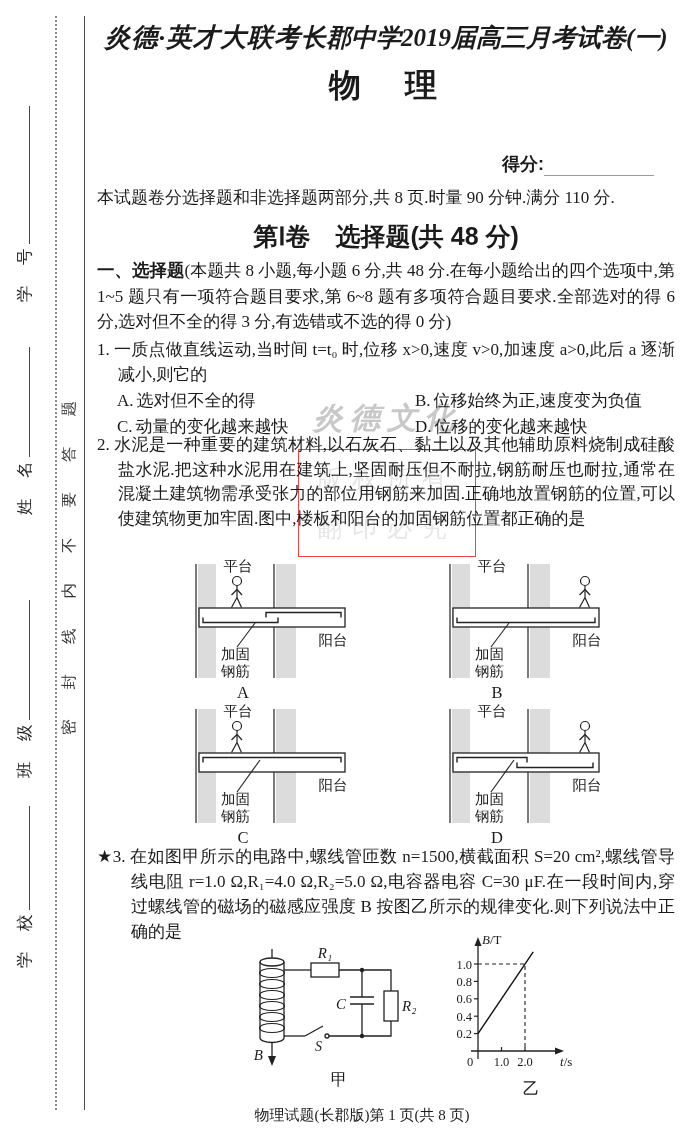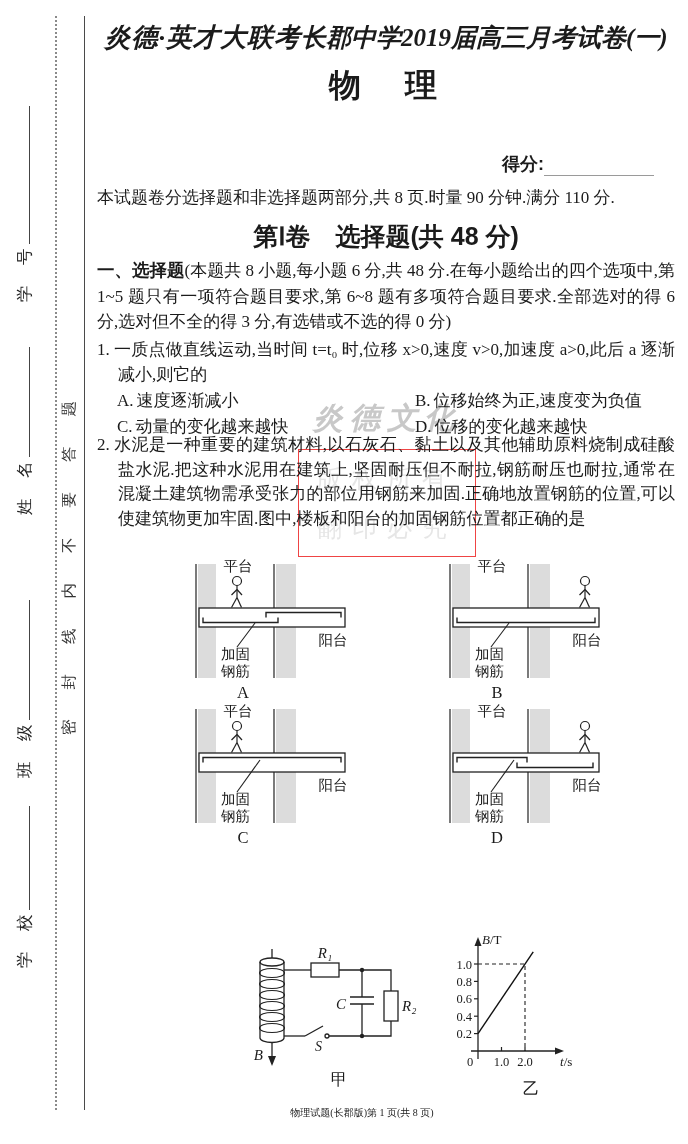--- a/index.html
+++ b/index.html
@@ -48,21 +48,21 @@
   .options { margin:1px 0 0 20px; display:grid; grid-template-columns:298px auto; line-height:25.5px; }
   .opt .okey { margin-right:3px; }
   
   .figures { position:absolute; left:181px; top:556px; display:grid;
              grid-template-columns:245px 245px; grid-column-gap:9px; grid-row-gap:0; z-index:1; }
   .figcell { width:245px; height:145px; }
   .circuit { position:absolute; left:239px; top:946px; }
   .graph   { position:absolute; left:445px; top:931px; }
   svg text { font-family:"Liberation Serif","DejaVu Serif",serif; fill:#1b1b1b; }
   
-  .footer { position:absolute; left:97px; top:1106px; width:530px; text-align:center; font-size:10px; }
+  .footer { position:absolute; left:97px; top:1106px; width:530px; text-align:center; font-size:15px; }
 </style>
 </head>
 <body>
 
 <div class="page">
 
   <div class="watermark">
     <div class="wm1">炎德文化</div>
     <div class="wm-box">
       <div class="wm2">版权所有</div>
@@ -104,21 +104,21 @@
   <div class="intro">本试题卷分选择题和非选择题两部分,共 8 页.时量 90 分钟.满分 110 分.</div>
   <div class="section-title">第Ⅰ卷　选择题(共 48 分)</div>
 
   <div class="instructions">
     <b>一、选择题</b><span>(本题共 8 小题,每小题 6 分,共 48 分.在每小题给出的四个选项中,第 1~5 题只有一项符合题目要求,第 6~8 题有多项符合题目要求.全部选对的得 6 分,选对但不全的得 3 分,有选错或不选的得 0 分)</span>
   </div>
 
   <div class="q q1">
     <p class="stem"><span class="qnum">1.</span><span>一质点做直线运动,当时间 t=t₀ 时,位移 x&gt;0,速度 v&gt;0,加速度 a&gt;0,此后 a 逐渐减小,则它的</span></p>
     <div class="options">
-      <div class="opt"><span class="okey">A.</span><span>速度逐渐减小</span></div>
+      <div class="opt"><span class="okey">A.</span><span>选对但不全的得</span></div>
       <div class="opt"><span class="okey">B.</span><span>位移始终为正,速度变为负值</span></div>
       <div class="opt"><span class="okey">C.</span><span>动量的变化越来越快</span></div>
       <div class="opt"><span class="okey">D.</span><span>位移的变化越来越快</span></div>
     </div>
   </div>
 
   <div class="q q2">
     <p class="stem"><span class="qnum">2.</span><span>水泥是一种重要的建筑材料,以石灰石、黏土以及其他辅助原料烧制成硅酸盐水泥.把这种水泥用在建筑上,坚固耐压但不耐拉,钢筋耐压也耐拉,通常在混凝土建筑物需承受张力的部位用钢筋来加固.正确地放置钢筋的位置,可以使建筑物更加牢固.图中,楼板和阳台的加固钢筋位置都正确的是</span></p>
   </div>
 
@@ -208,20 +208,23 @@
     <line x1="150" y1="41.5" x2="154.5" y2="51.5"></line>
           </g>
     <text x="57" y="15" text-anchor="middle" font-size="14.5">平台</text>
     <text x="152" y="89" text-anchor="middle" font-size="14.5">阳台</text>
     <text x="40" y="103" font-size="14.5">加固</text>
     <text x="40" y="120" font-size="14.5">钢筋</text>
     <text x="62" y="142" text-anchor="middle" font-size="16.5">D</text>
   </svg></div>
   </div>
 
+  <div class="q q3">
+    <p class="stem"><span class="qnum">★3.</span><span>在如图甲所示的电路中,螺线管匝数 n=1500,横截面积 S=20 cm²,螺线管导线电阻 r=1.0 Ω,R₁=4.0 Ω,R₂=5.0 Ω,电容器电容 C=30 μF.在一段时间内,穿过螺线管的磁场的磁感应强度 B 按图乙所示的规律变化.则下列说法中正确的是</span></p>
+  </div>
 
   <div class="circuit" id="circuit">
   <svg width="210" height="142" viewBox="0 0 210 142">
     <g stroke="#222" stroke-width="1.3" fill="none">
       <line x1="33" y1="3" x2="33" y2="12"></line>
       <ellipse cx="33" cy="16" rx="12" ry="4" fill="#fff"></ellipse>
       <line x1="21" y1="16" x2="21" y2="92"></line>
       <line x1="45" y1="16" x2="45" y2="92"></line>
       <path d="M21,92 A12,4.5 0 0 0 45,92"></path>
       <ellipse cx="33" cy="27" rx="12.5" ry="4.5" fill="none" stroke="#222" stroke-width="1.1"></ellipse>

